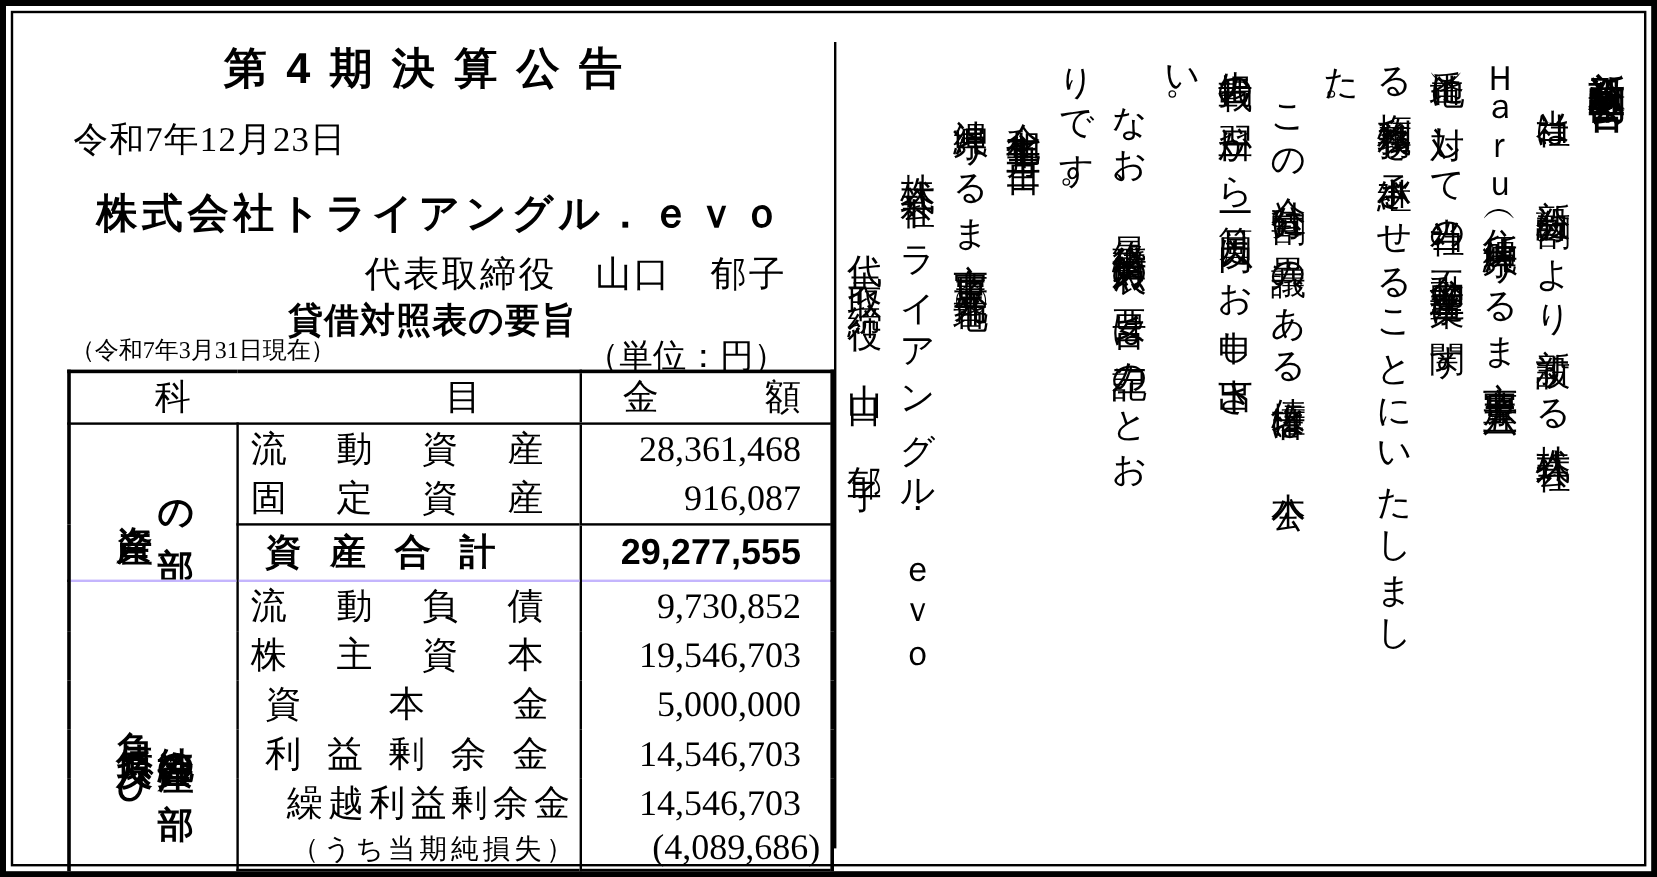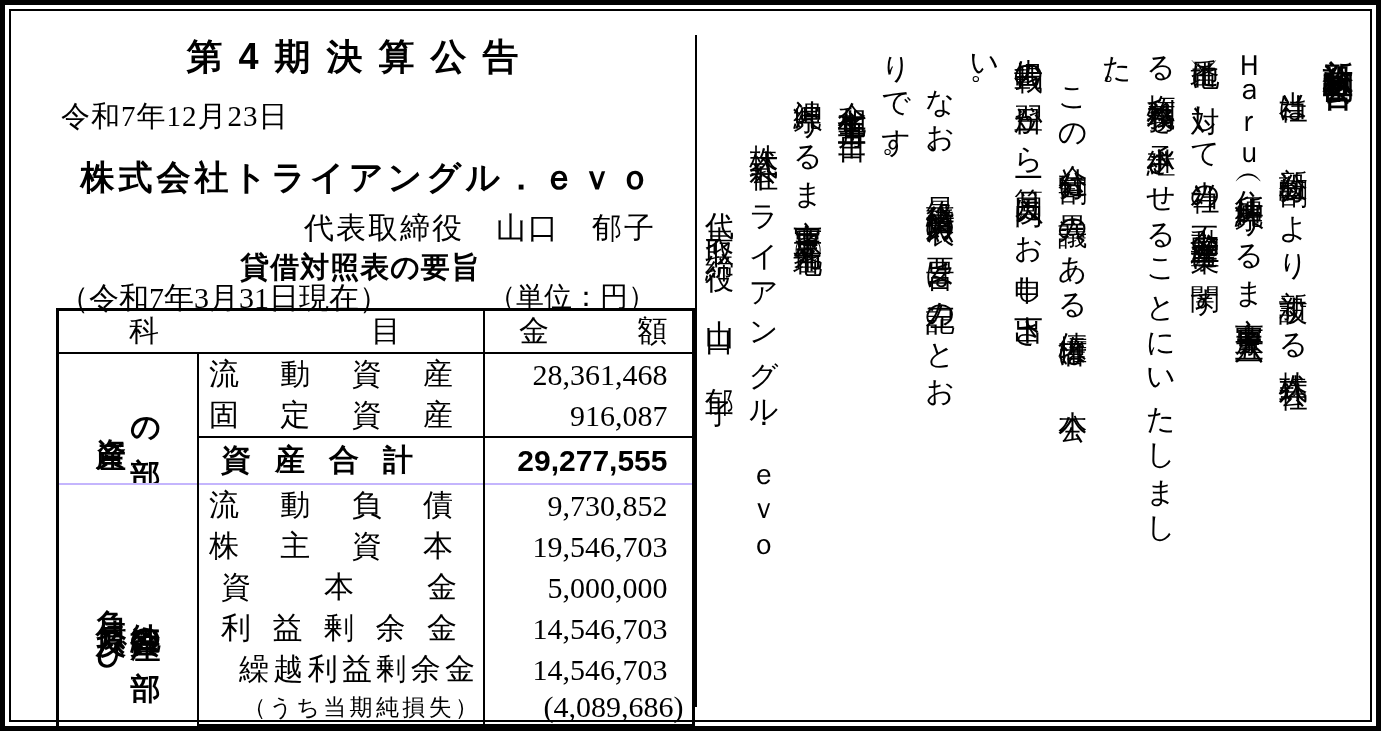--- a/index.html
+++ b/index.html
@@ -24,21 +24,21 @@
     position:absolute;left:51px;top:150px;width:600px;text-align:right;
     font-family:"Liberation Sans","DejaVu Sans",sans-serif;font-weight:bold;
     font-size:34px;letter-spacing:4px;
   }
   .lp-rep{position:absolute;left:51px;top:203px;width:600px;text-align:right;font-size:30px;letter-spacing:2px;}
   .lp-bstitle{
     position:absolute;left:51px;top:243px;width:609px;text-align:center;
     font-family:"Liberation Sans","DejaVu Sans",sans-serif;font-weight:bold;
     font-size:29px;letter-spacing:1px;
   }
-  .lp-asof{position:absolute;left:54px;top:273px;font-size:30px;}
+  .lp-asof{position:absolute;left:54px;top:273px;font-size:20px;}
   .lp-unit{position:absolute;left:51px;top:273px;width:600px;text-align:right;font-size:28px;}
 
   
   table.bs{
     position:absolute;left:51px;top:303px;border-collapse:collapse;table-layout:fixed;
     border:3px solid #000;font-size:30px;
   }
   .bs td{padding:0;vertical-align:middle;overflow:hidden;}
   .bs .hdr td{height:40px;border-bottom:2px solid #000;}
   .bs td.subject-hdr{display:table-cell;}

